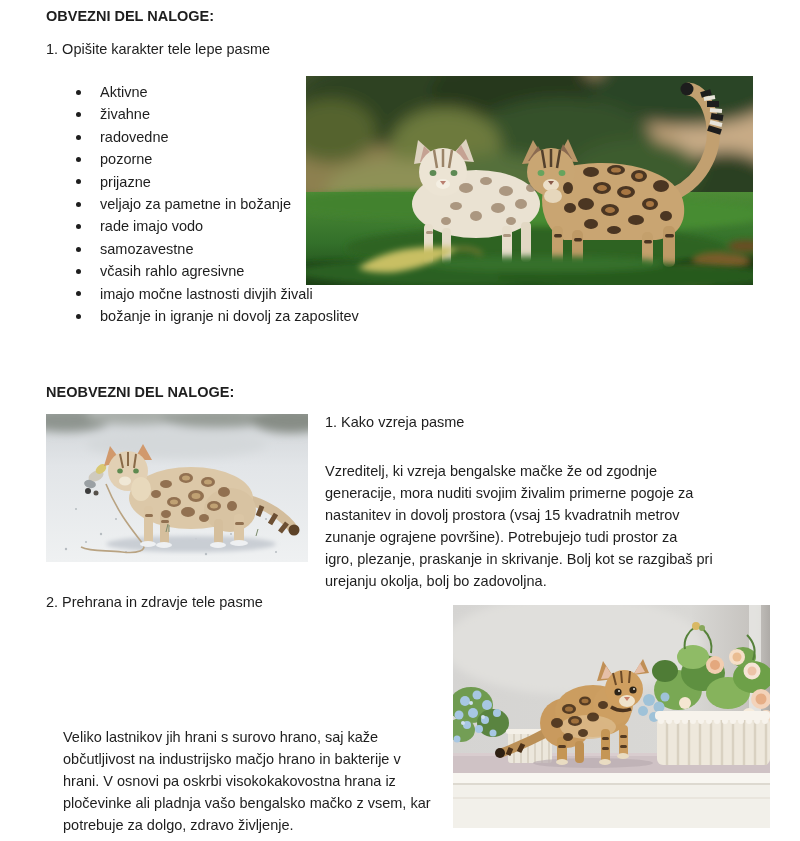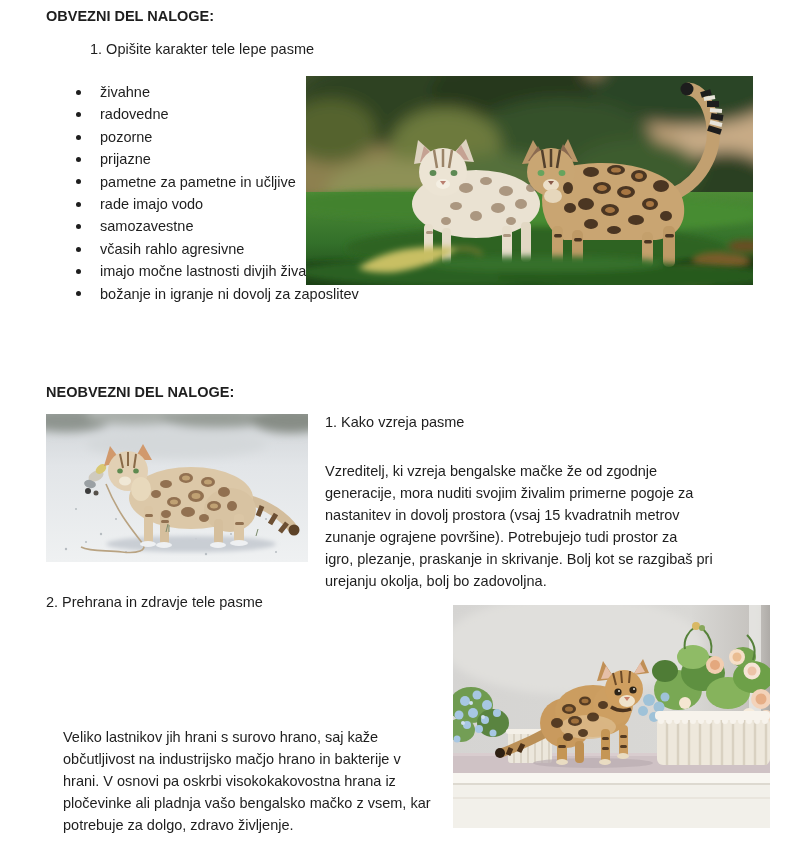--- a/index.html
+++ b/index.html
@@ -22,28 +22,29 @@
   .photo { position:absolute; overflow:hidden; }
   .photo svg { display:block; }
 </style>
 </head>
 <body>
 
 <div class="page">
 
   <div class="abs t bold" style="left:46px; top:5px;">OBVEZNI DEL NALOGE:</div>
 
-  <div class="abs t" style="left:46px; top:38px;margin-left:44px;">1. Opišite karakter tele lepe pasme</div>
+  <div class="abs t" style="left:46px; top:38px;">1. Opišite karakter tele lepe pasme</div>
 
   <ul class="traits">
+    <li>Aktivne</li>
     <li>živahne</li>
     <li>radovedne</li>
     <li>pozorne</li>
     <li>prijazne</li>
-    <li>pametne za pametne in učljive</li>
+    <li>veljajo za pametne in božanje</li>
     <li>rade imajo vodo</li>
     <li>samozavestne</li>
     <li>včasih rahlo agresivne</li>
     <li>imajo močne lastnosti divjih živali</li>
     <li>božanje in igranje ni dovolj za zaposlitev</li>
   </ul>
 
   <div class="photo" style="left:306px; top:76px; width:447px; height:209px;" aria-label="Dve bengalski mački na travi">
     <svg width="447" height="209" viewBox="0 0 447 209">
       <defs>

